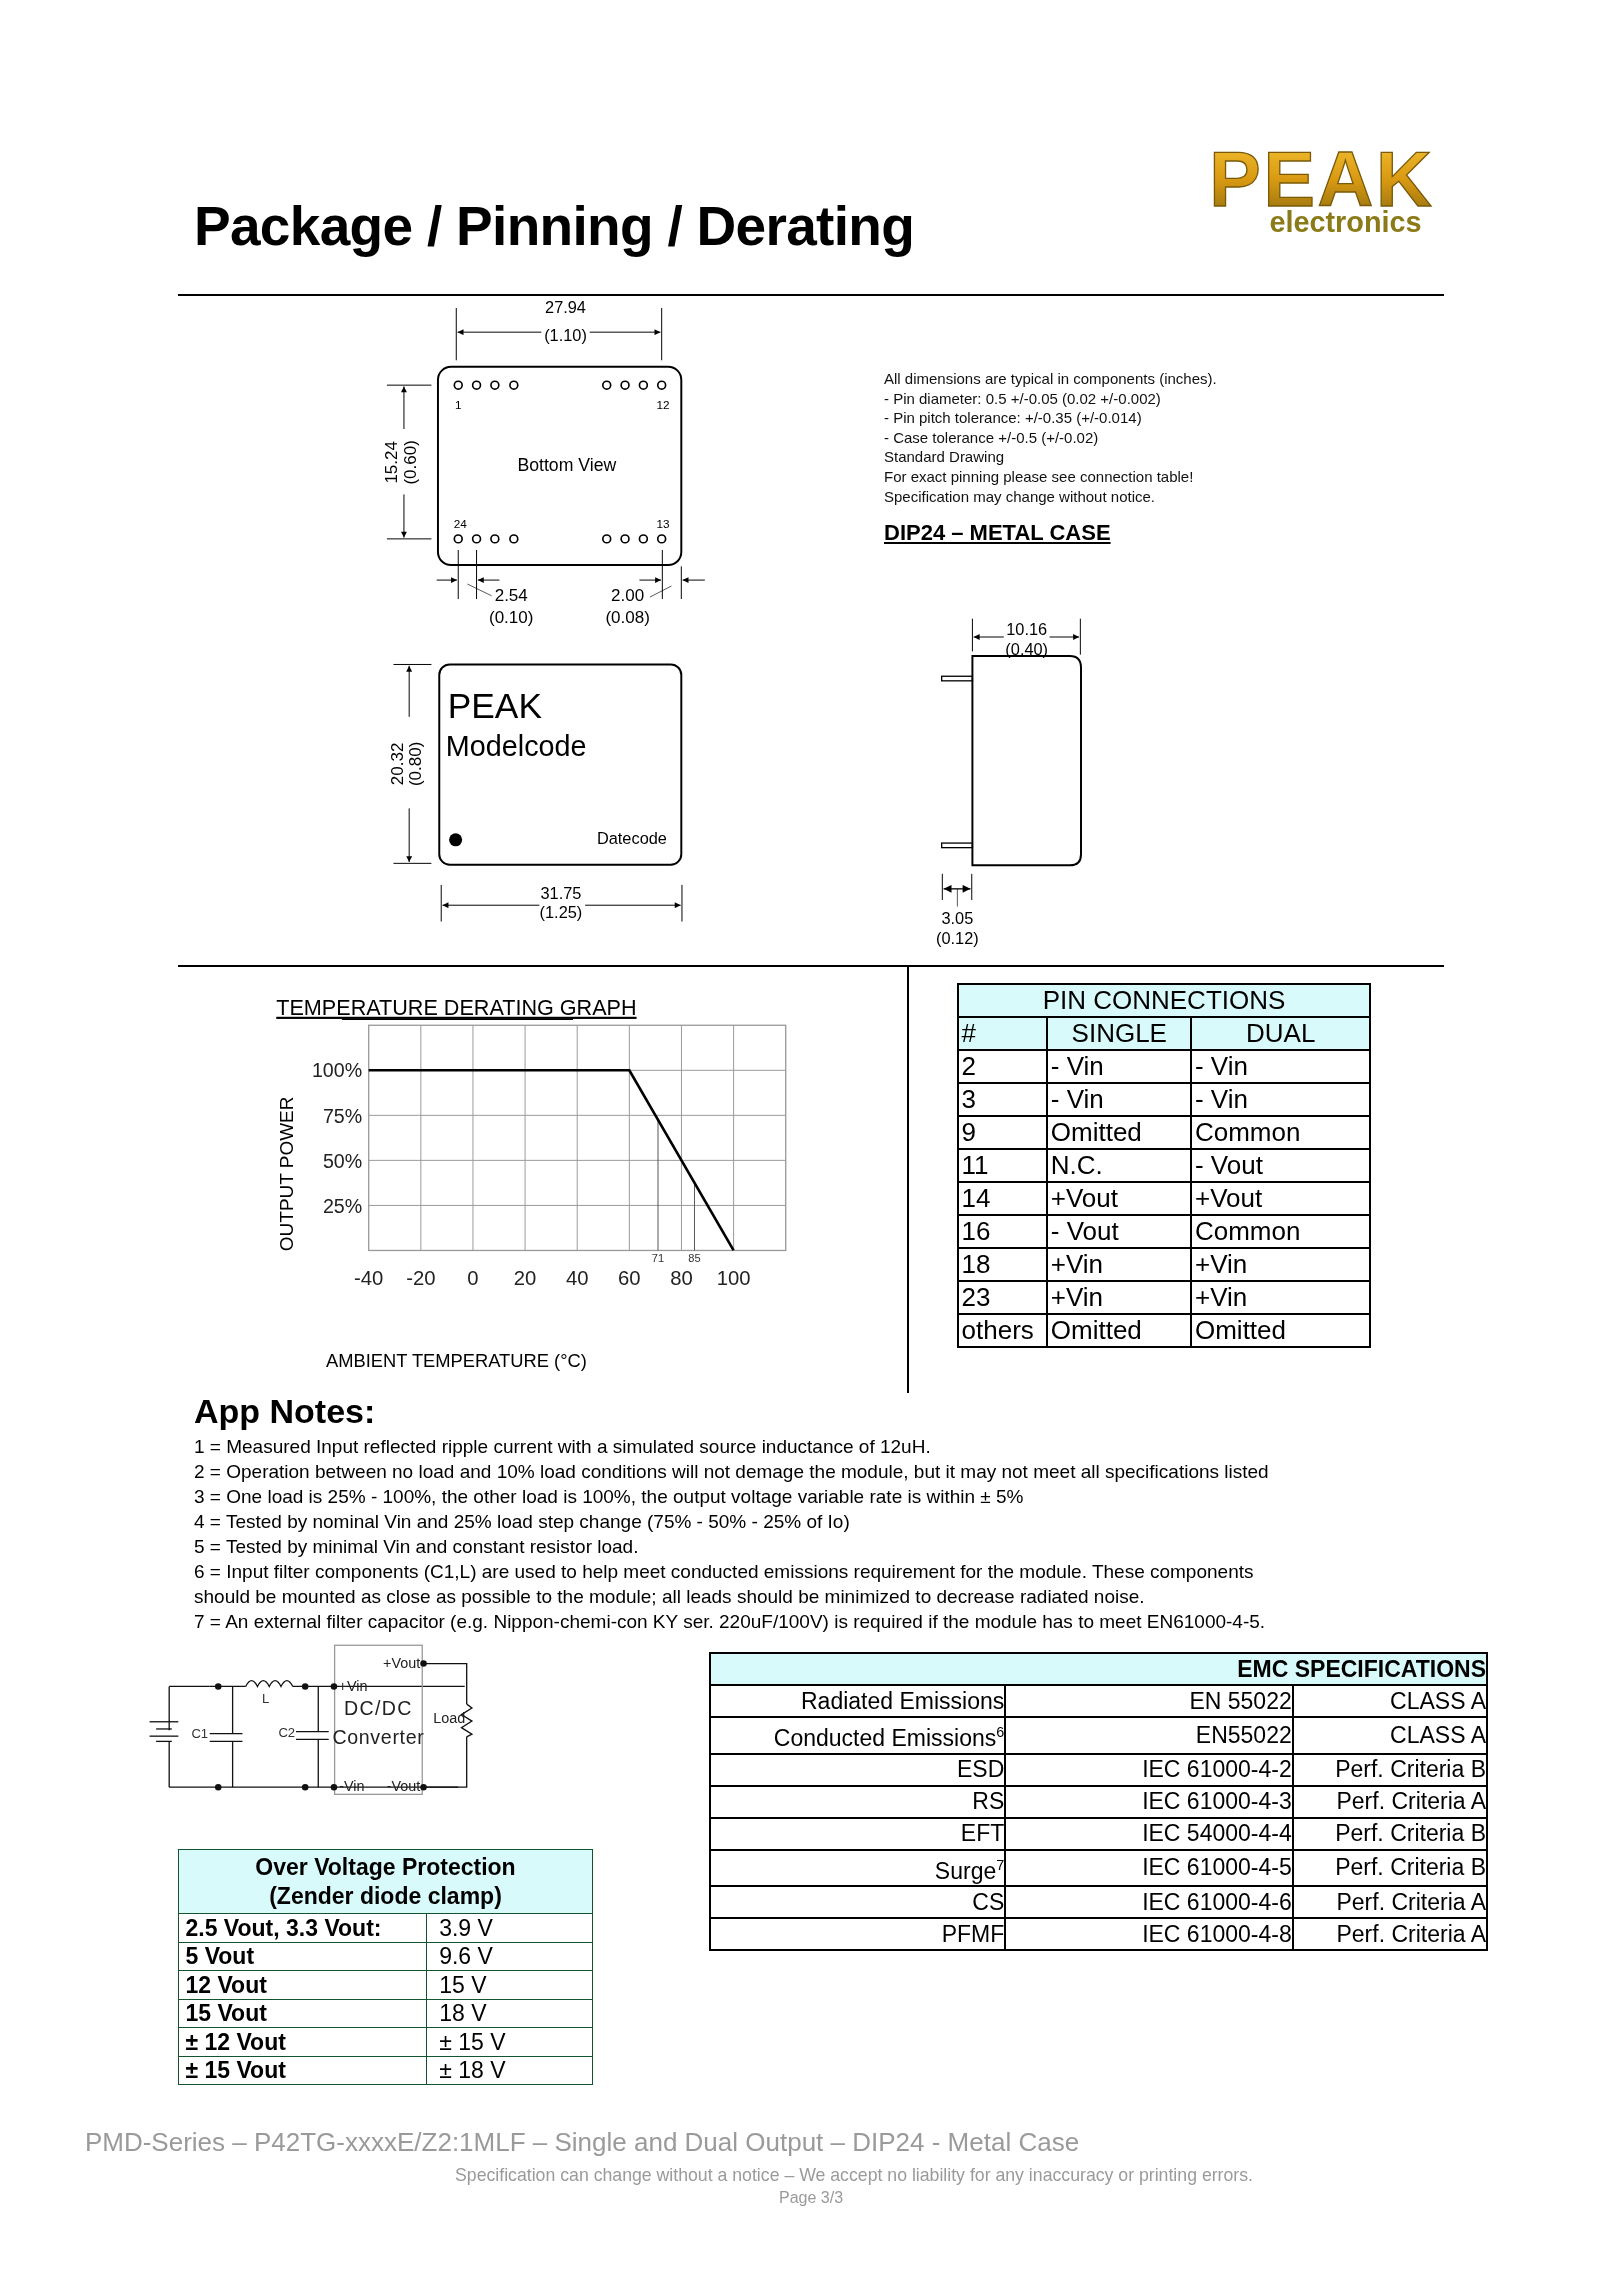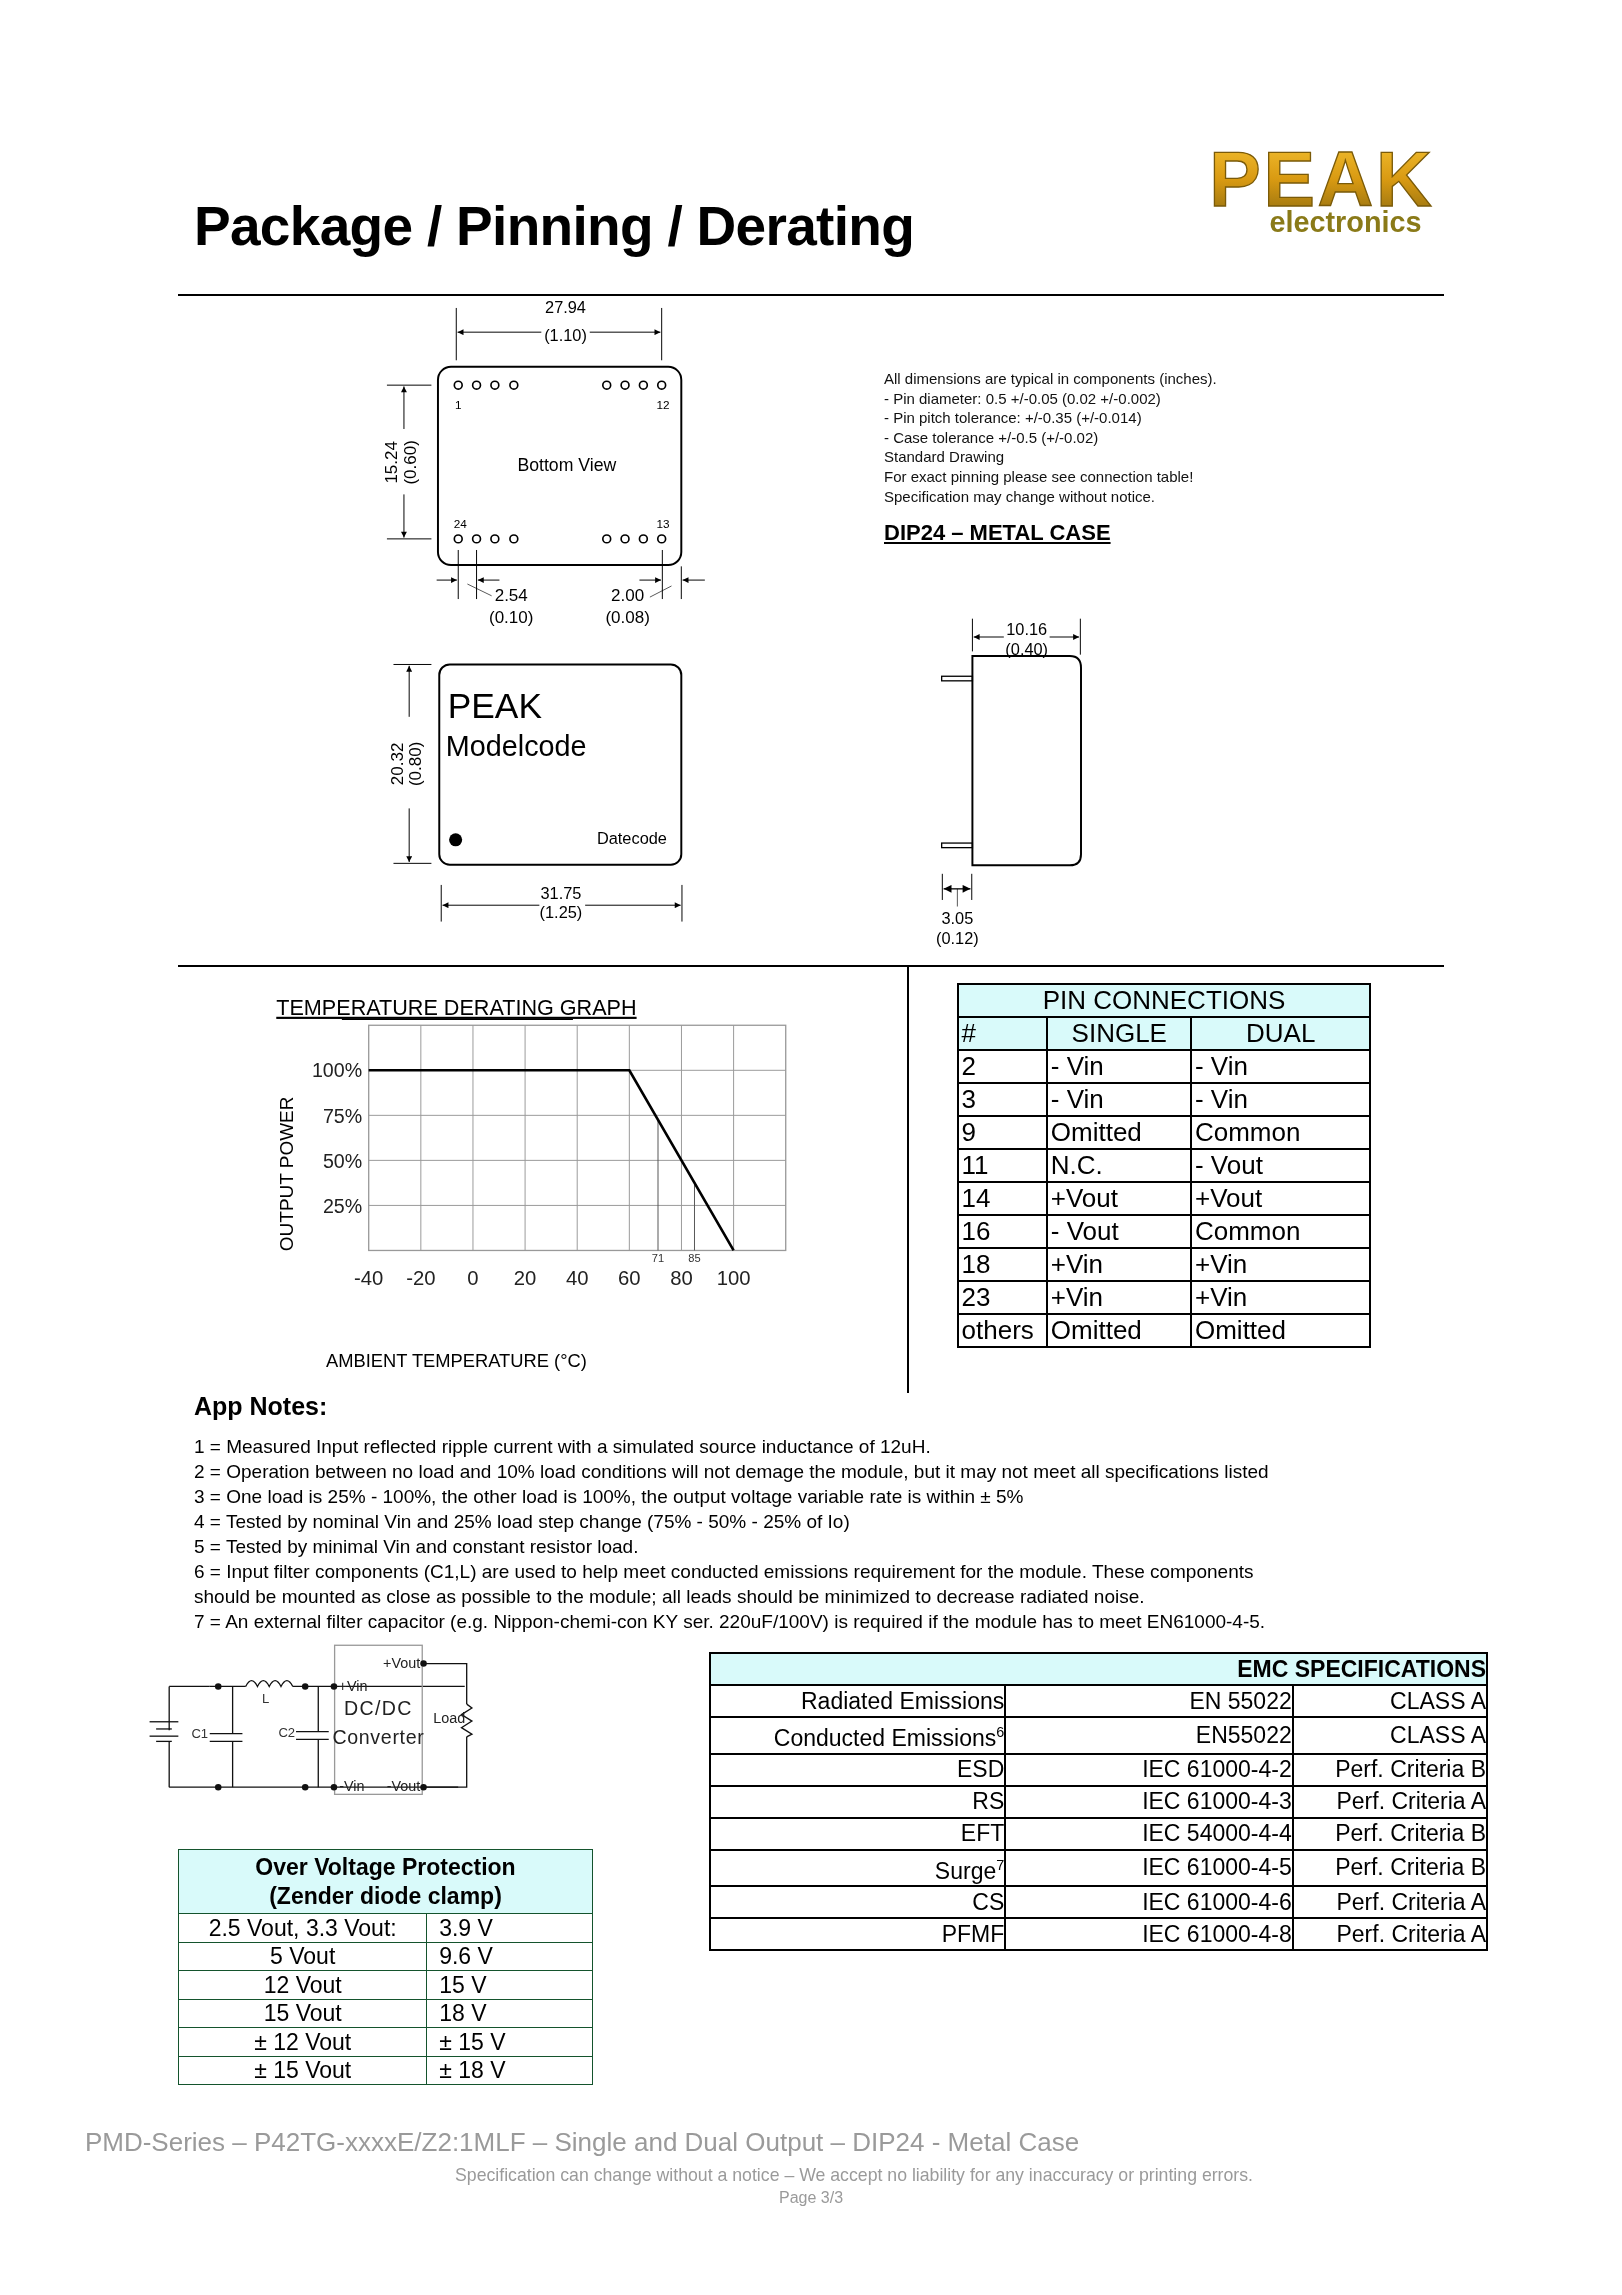--- a/index.html
+++ b/index.html
@@ -11,31 +11,31 @@
   .notes-block { left:884px; top:369px; font-size:15px; line-height:19.6px; color:#111; }
   .notes-block div { white-space:nowrap; }
   #case-title { left:884px; top:520px; font-size:22px; font-weight:bold; text-decoration:underline; }
   svg text { font-family:"Liberation Sans", sans-serif; }
   table { border-collapse:collapse; }
   #pin-table { position:absolute; left:957px; top:983px; width:414px; font-size:26px; }
   #pin-table td, #pin-table th { border:2.6px solid #000; padding:0 2.6px; height:31px; font-weight:normal; text-align:left; line-height:29px; }
   #pin-table .hdr { background:#d9fafa; }
   #pin-table .title { text-align:center; }
   #pin-table th.c { text-align:center; }
-  #app-notes-title { left:194px; top:1392px; font-size:25px; font-weight:bold; }
+  #app-notes-title { left:194px; top:1392px; font-size:34px; font-weight:bold; }
   #app-notes { left:194px; top:1434px; font-size:19px; line-height:25px; }
   #app-notes div { white-space:nowrap; }
   #emc-table { position:absolute; left:709px; top:1652px; width:779px; font-size:23px; }
   #emc-table td, #emc-table th { border:2px solid #000; text-align:right; height:30px; padding:0; line-height:29px;margin-left:24px; }
   #emc-table th { background:#d9fafa; font-weight:bold; }
   #emc-table sup { font-size:14.4px; }
   #ovp-table { position:absolute; left:178px; top:1849px; width:415px; font-size:23px; }
   #ovp-table td, #ovp-table th { border:1px solid #14532d; height:27.5px; padding:0 6.5px; line-height:26px; }
   #ovp-table th { background:#d9fafa; font-weight:bold; text-align:center; line-height:29px; padding:2.6px 0; }
-  #ovp-table td.l { text-align:center; width:60%; }
+  #ovp-table td.l { text-align:left; width:60%;font-weight:bold; }
   #ovp-table td.r { text-align:left; padding-left:11.8px; }
   .footer { left:0; width:1622px; text-align:center; color:#9a9a9a; }
   #footer-main { top:2127px; font-size:26px; left:-229px; }
   #footer-disclaimer { top:2165px; font-size:17.7px; left:43px; }
   #footer-page { top:2189px; font-size:16px; left:0; }
 </style>
 </head>
 <body>
 
 <div id="page-title" class="abs">Package / Pinning / Derating</div>

